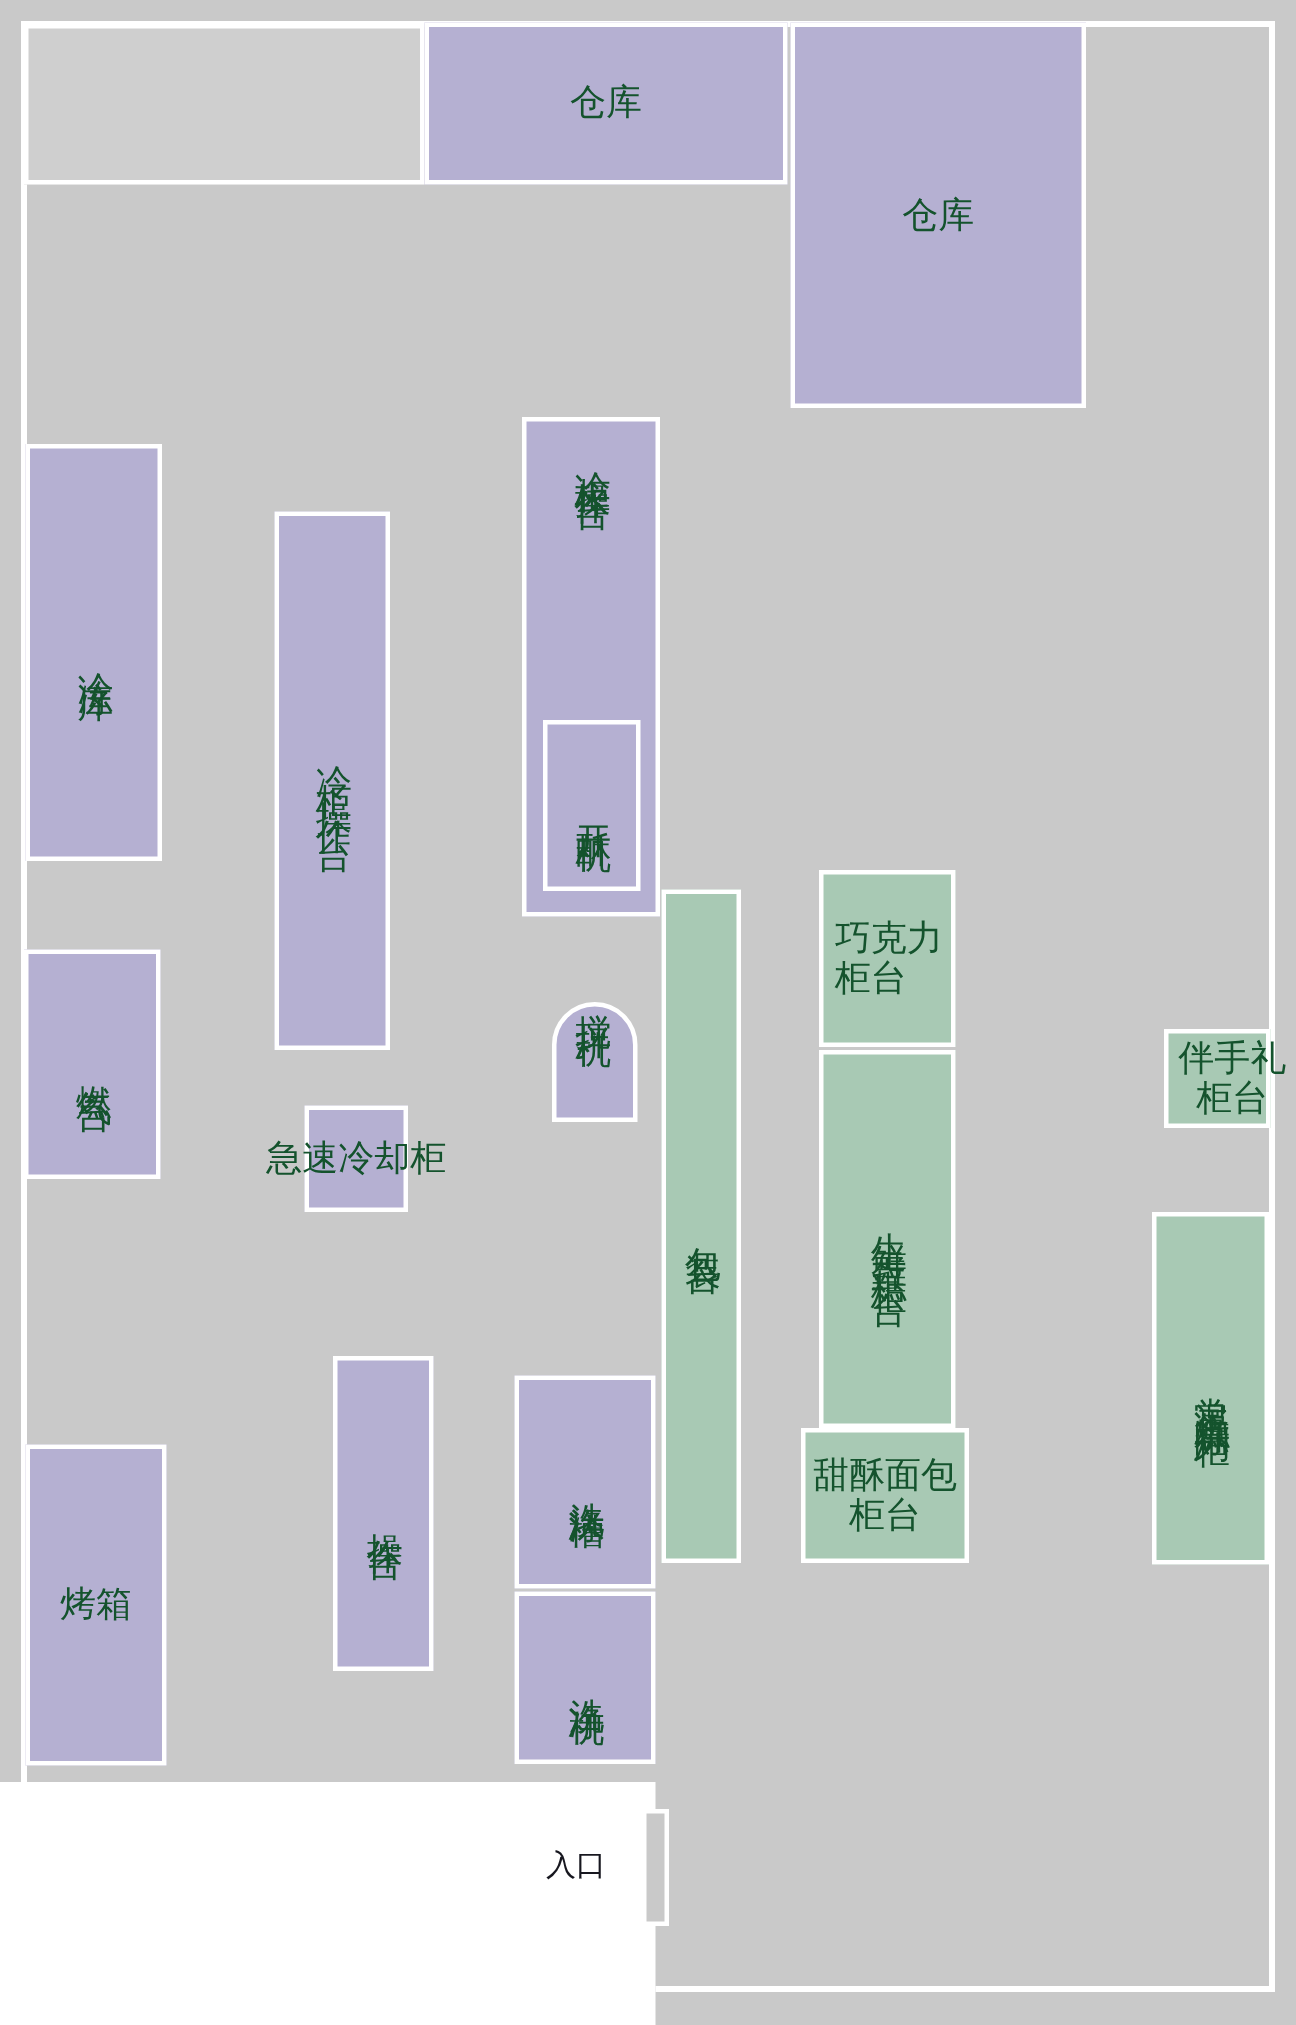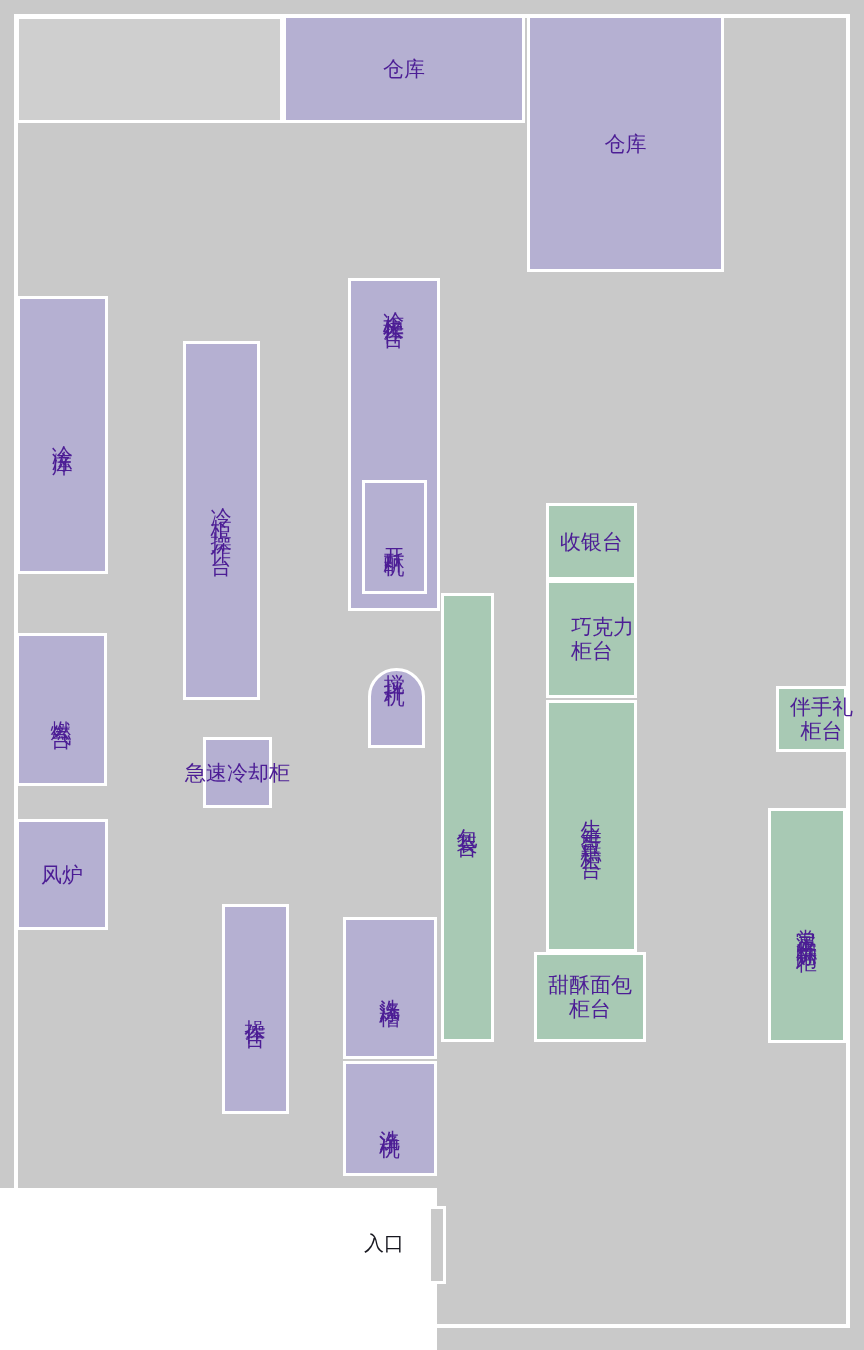--- a/index.html
+++ b/index.html
@@ -11,32 +11,32 @@
   .wall  { position:absolute; background:#ffffff; }
   .ext   { position:absolute; background:#ffffff; }
   .room  {
     position:absolute; box-sizing:border-box; border:3px solid #ffffff;
     display:flex; align-items:center; justify-content:center; overflow:visible;
   }
   .purple   { background:#b5b0d2; }
   .green    { background:#a8c9b4; }
   .grayroom { background:#cfcfcf; }
   .lbl {
-    font-size:21px; color:#4c1d95; line-height:1.14; text-align:center;
+    font-size:24px; color:#14532d; line-height:1.14; text-align:center;
     white-space:normal;
   }
   .v .lbl {
     writing-mode:vertical-rl; text-orientation:upright;
     letter-spacing:4px; line-height:1;
   }
   .sp-wide .lbl { letter-spacing:12px; }
   .sp-mid  .lbl { letter-spacing:8px; }
   .top-align { align-items:flex-start; padding-top:14px; }
   .pre .lbl  { white-space:pre; }
-  .left-align { justify-content:flex-end; }
+  .left-align { justify-content:center; }
   .left-align .lbl { text-align:left; padding-left:2px; }
   .nowrap .lbl { white-space:nowrap; }
   .arch { border-radius:30px 30px 0 0; }
   .mixer-lbl-holder {
     position:absolute; left:50%; top:-14px; transform:translateX(-58%);
   }
   .shift-left .lbl { transform:translateX(-12px);margin-left:44px; }
   .door {
     position:absolute; left:428px; top:1206px; width:18px; height:78px;
     box-sizing:border-box; border:3px solid #ffffff; background:#c9c9c9;
@@ -90,43 +90,40 @@
   <div class="room purple nowrap" style="left:203px; top:737px; width:69px; height:71px;">
     <span class="lbl">急速冷却柜</span>
   </div>
 
   <div class="room purple arch" style="left:368px; top:668px; width:57px; height:80px;">
     <span class="mixer-lbl-holder">
       <span class="lbl" style="writing-mode:vertical-rl; text-orientation:upright; letter-spacing:6px; line-height:1;">搅拌机</span>
     </span>
   </div>
 
-  <div class="room purple" style="left:16px; top:819px; width:92px; height:111px;">
-    <span class="lbl">风炉</span>
+
+  <div class="room purple" style="left:17px; top:963px; width:94px; height:214px;">
+    <span class="lbl">烤箱</span>
   </div>
-
 
   <div class="room purple v" style="left:222px; top:904px; width:67px; height:210px;">
     <span class="lbl">操作台</span>
   </div>
 
   <div class="room purple v" style="left:343px; top:917px; width:94px; height:142px;">
     <span class="lbl">洗涤槽</span>
   </div>
   <div class="room purple v" style="left:343px; top:1061px; width:94px; height:115px;">
     <span class="lbl">洗净机</span>
   </div>
 
   <div class="room green v" style="left:441px; top:593px; width:53px; height:449px;">
     <span class="lbl">包装台</span>
   </div>
 
-  <div class="room green" style="left:546px; top:503px; width:91px; height:77px;">
-    <span class="lbl">收银台</span>
-  </div>
   <div class="room green pre left-align" style="left:546px; top:580px; width:91px; height:118px;">
     <span class="lbl">巧克力
 柜台</span>
   </div>
   <div class="room green v sp-mid" style="left:546px; top:700px; width:91px; height:252px;">
     <span class="lbl">生鲜蛋糕柜台</span>
   </div>
   <div class="room green pre" style="left:534px; top:952px; width:112px; height:90px;">
     <span class="lbl">甜酥面包
 柜台</span>

